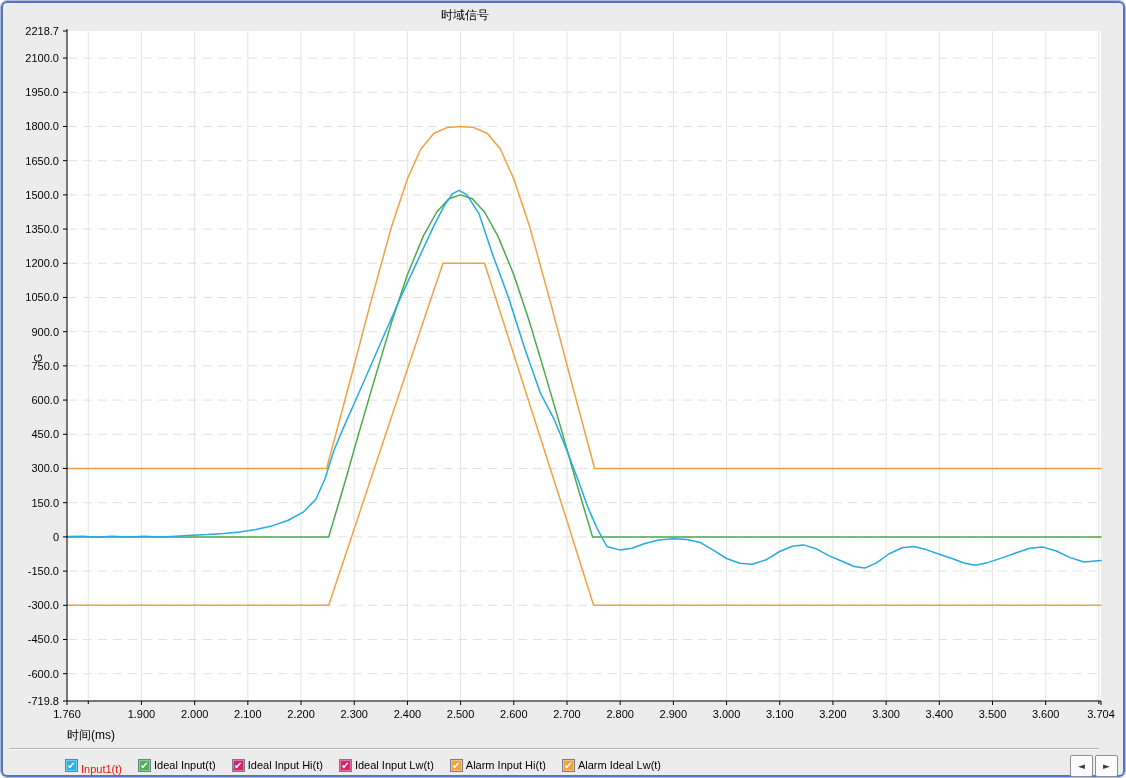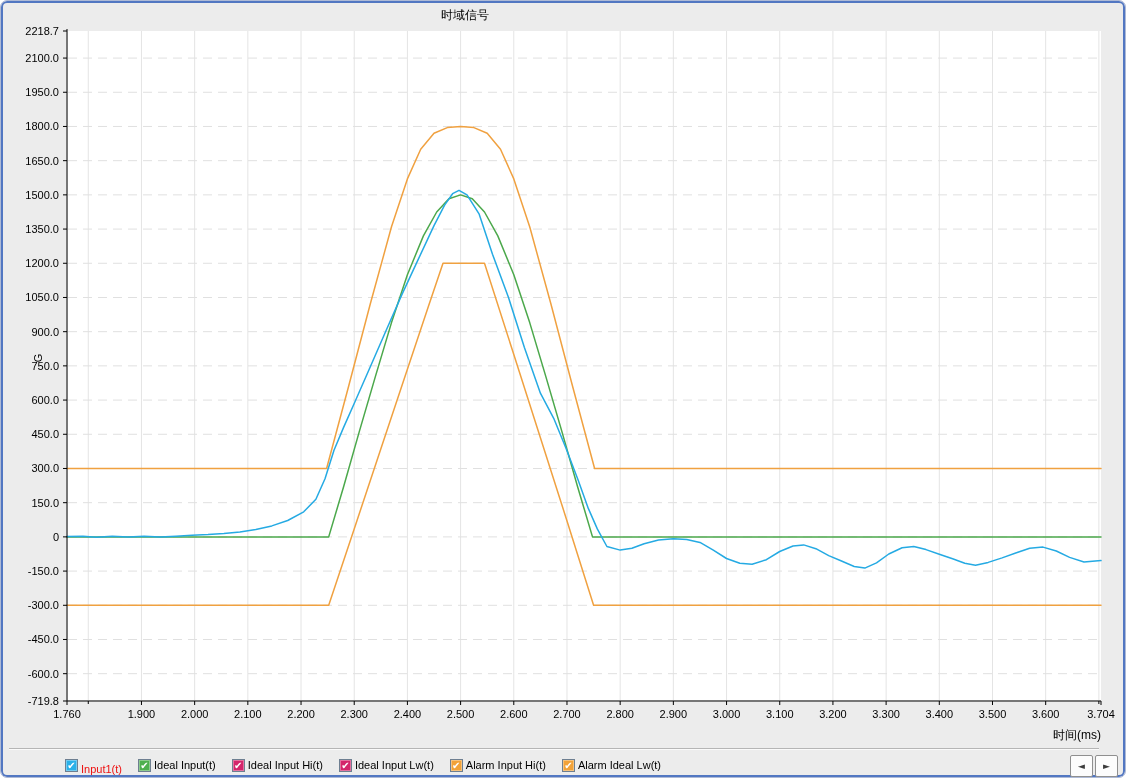--- a/index.html
+++ b/index.html
@@ -5,21 +5,21 @@
   html,body{margin:0;padding:0;}
   body{width:1126px;height:778px;position:relative;overflow:hidden;background:#ffffff;
        font-family:"Liberation Sans", sans-serif;}
   .window{position:absolute;inset:0;border-radius:7px;background:#ececec;
           border:1px solid #aebad6;box-shadow:inset 0 0 0 2px #5277c2;box-sizing:border-box;}
   .title{position:absolute;top:6px;left:0;width:928px;text-align:center;
          font-size:12px;color:#000;}
   #plot{position:absolute;left:0;top:0;}
   .ylab{position:absolute;left:33px;top:351px;font-size:11px;color:#000;
         transform:rotate(-90deg);}
-  .xlab{position:absolute;left:66px;top:726px;width:1034px;text-align:right;
+  .xlab{position:absolute;left:66px;top:726px;width:1034px;text-align:left;
         font-size:12px;color:#000;}
   .sep{position:absolute;left:8px;top:747px;width:1090px;height:0;
        border-top:1px solid #b5b5b5;border-bottom:1px solid #fafafa;}
   .legend{position:absolute;left:64px;top:755px;display:flex;gap:16px;align-items:center;height:18px;}
   .legend-item{display:flex;align-items:center;gap:3px;font-size:11px;white-space:nowrap;}
   .cb{width:13px;height:13px;border:1px solid #6e7f91;box-sizing:border-box;
       display:flex;align-items:center;justify-content:center;
       color:#fff;font-size:10px;line-height:11px;box-shadow:inset 0 0 0 1px rgba(255,255,255,.35);}
   .cb span{transform:translateY(-0.5px);}
   .pan{position:absolute;left:1069px;top:754px;display:flex;gap:2px;}

